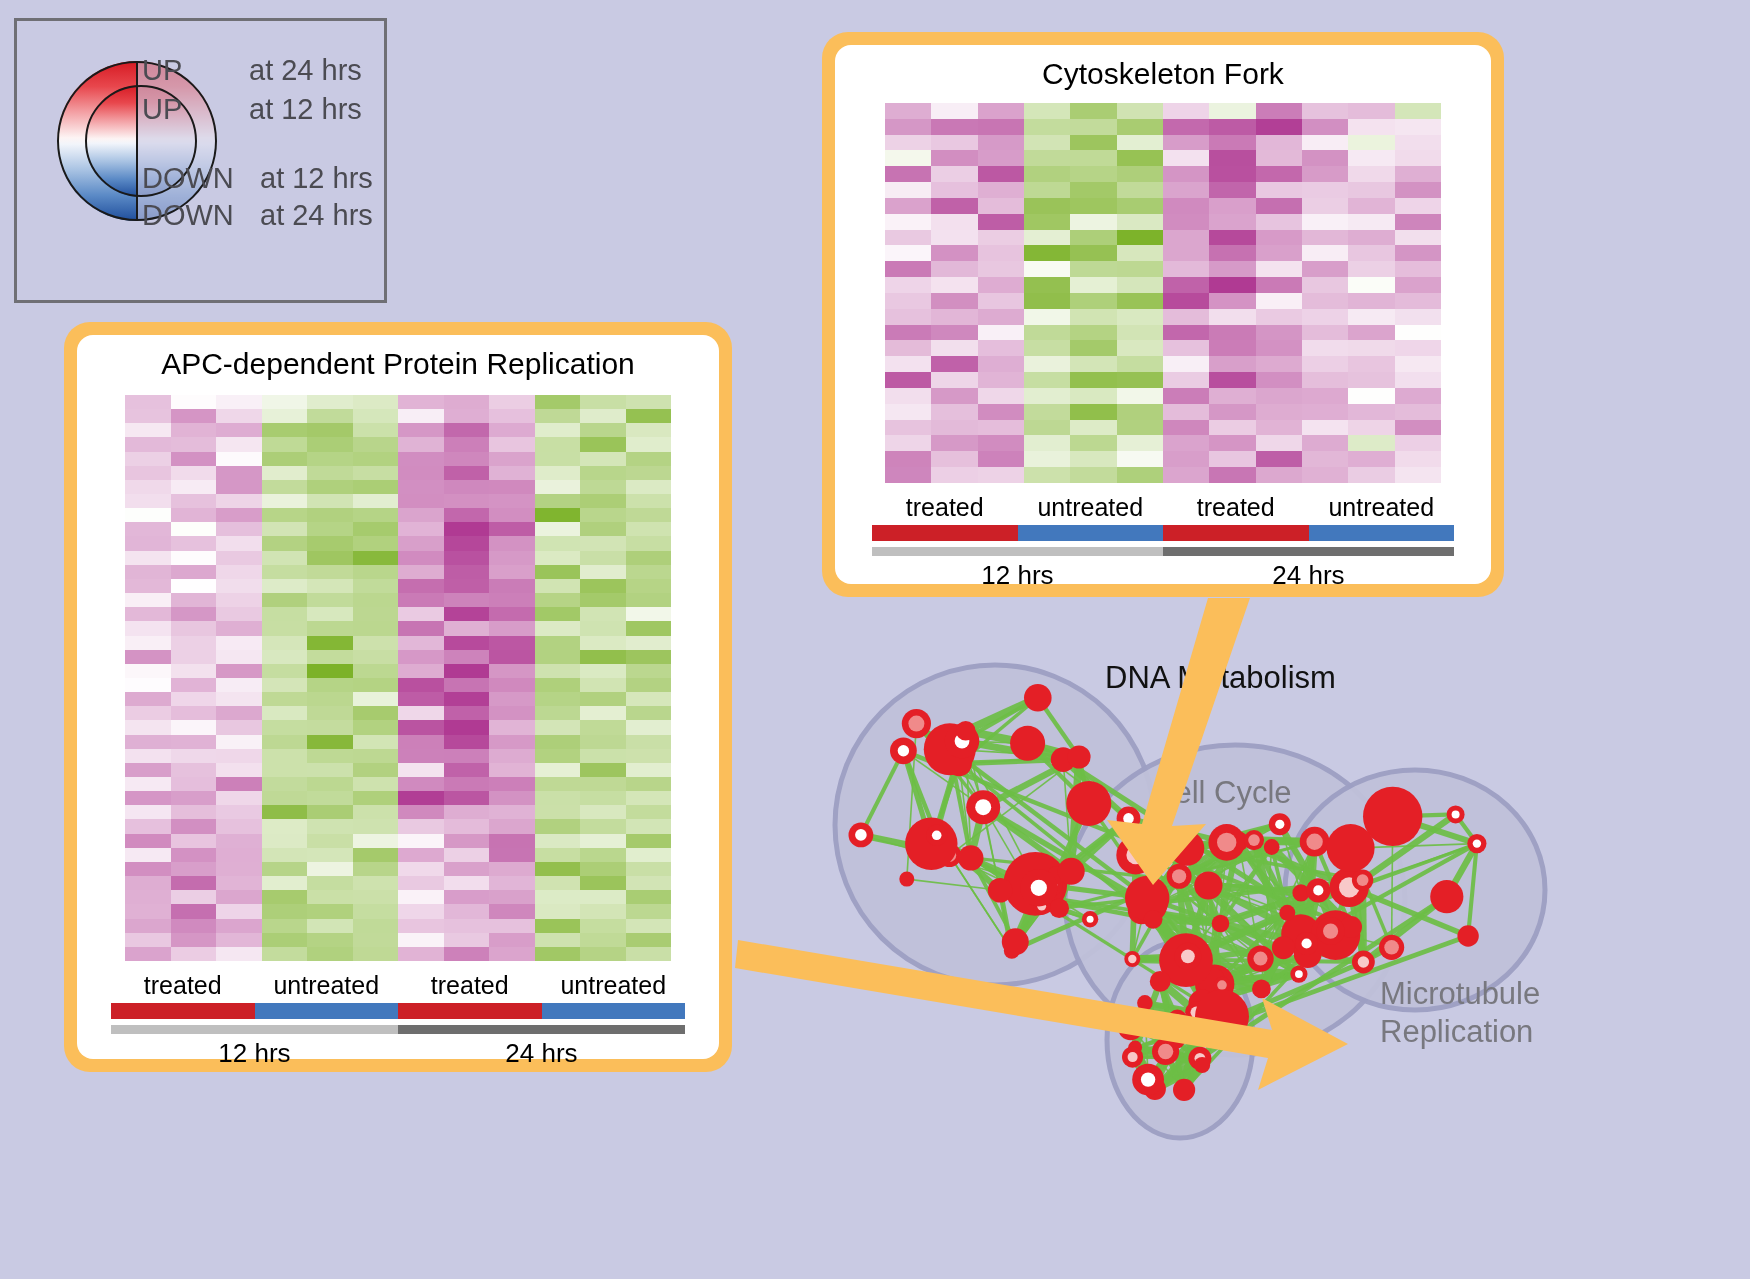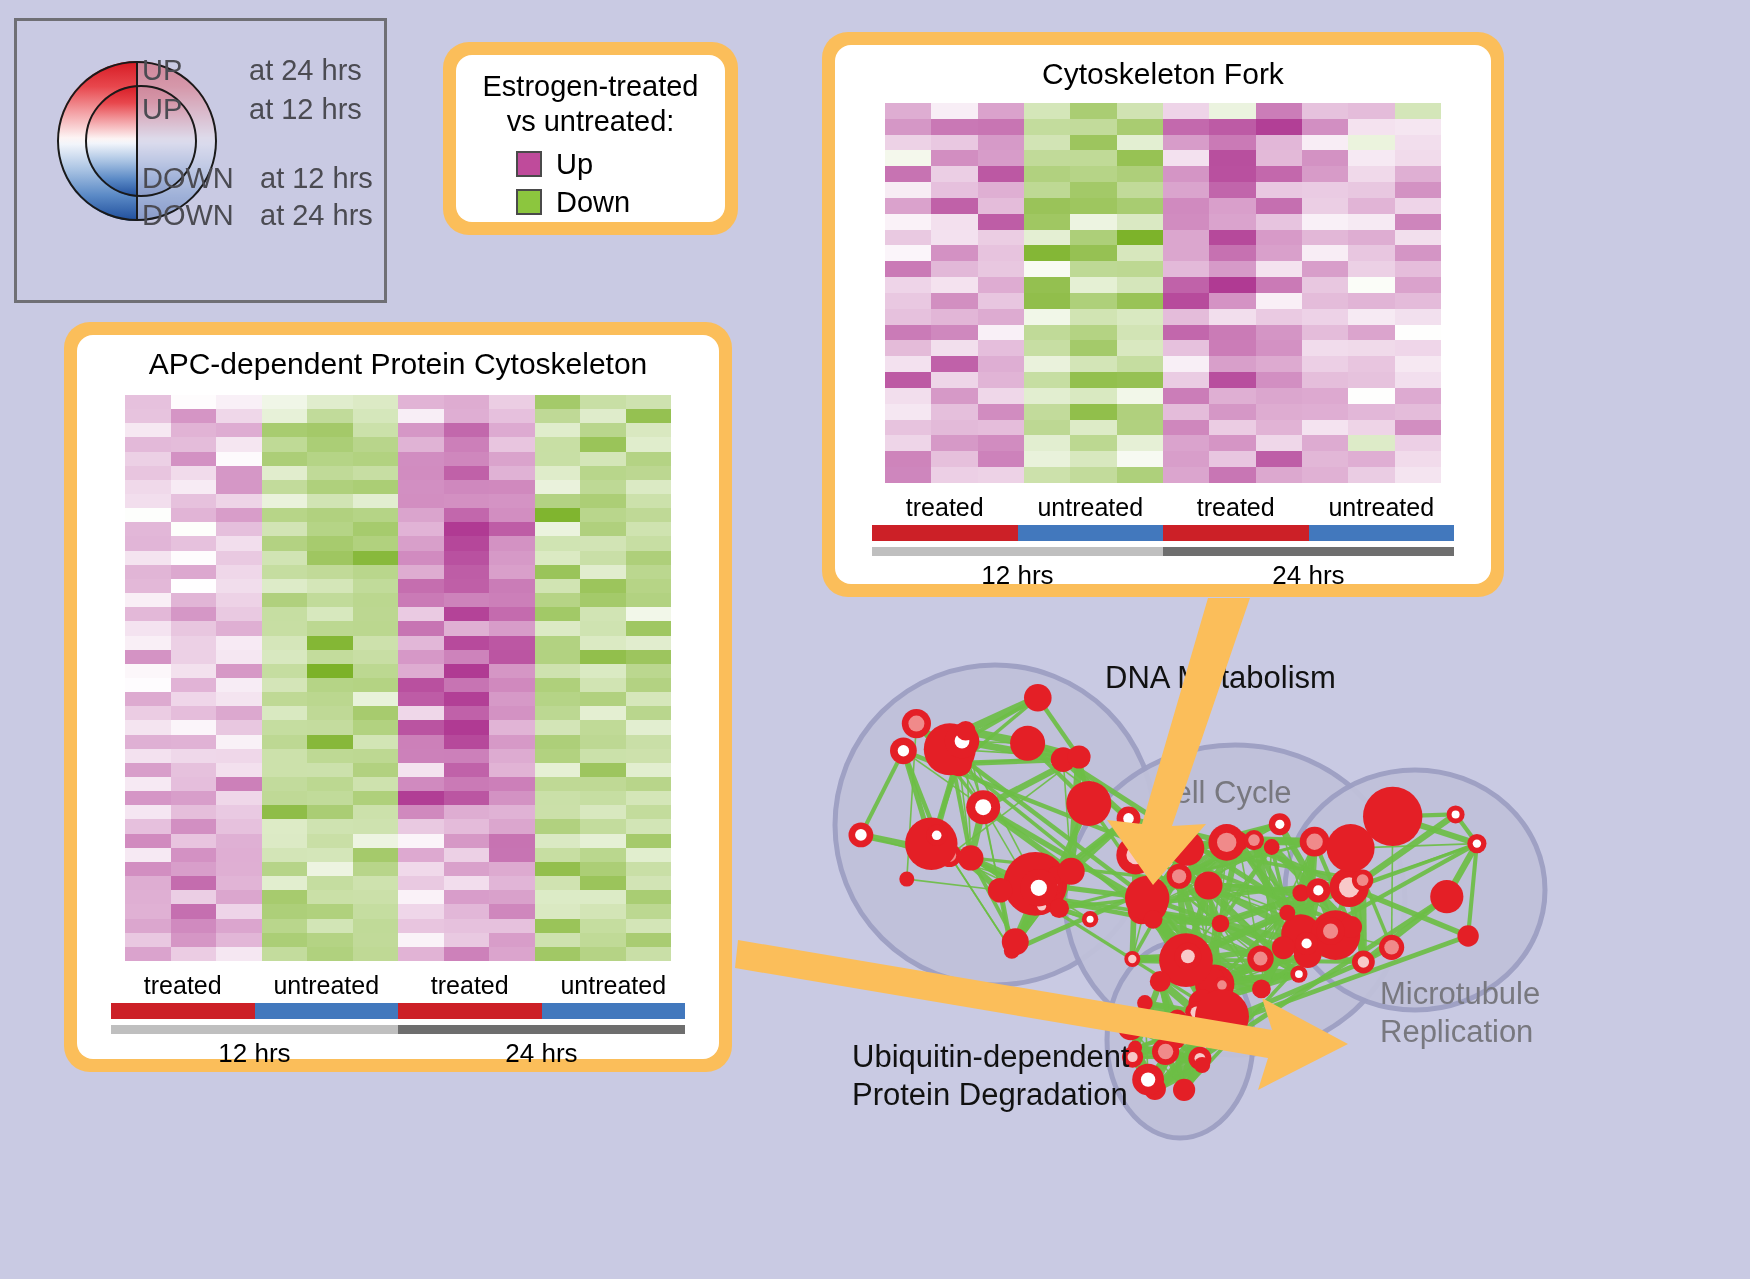--- a/index.html
+++ b/index.html
@@ -204,38 +204,20 @@
     <div class="legend-label" style="left:232px; top:33px;">at 24 hrs</div>
     <div class="legend-label" style="left:125px; top:72px;">UP</div>
     <div class="legend-label" style="left:232px; top:72px;">at 12 hrs</div>
     <div class="legend-label" style="left:125px; top:141px;">DOWN</div>
     <div class="legend-label" style="left:243px; top:141px;">at 12 hrs</div>
     <div class="legend-label" style="left:125px; top:178px;">DOWN</div>
     <div class="legend-label" style="left:243px; top:178px;">at 24 hrs</div>
 
   </div>
 
-  <div class="panel" id="key-panel">
-    <div class="panel-inner">
-      <div class="key-head">
-        <div>Estrogen-treated</div>
-        <div>vs untreated:</div>
-      </div>
-      <div class="key-rows">
-        <div class="key-row">
-          <span class="swatch" style="background:#bf4b9b;"></span>
-          <span class="key-text">Up</span>
-        </div>
-        <div class="key-row">
-          <span class="swatch" style="background:#8cc63e;"></span>
-          <span class="key-text">Down</span>
-        </div>
-      </div>
-    </div>
-  </div>
 
   <div class="panel" id="repfork-panel">
     <div class="panel-inner">
       <div class="panel-title">Cytoskeleton Fork</div>
       <div class="heatmap" id="hm-repfork" style="left: 50px; top: 58px; width: 556px; height: 380px; grid-template-columns: repeat(12, 1fr); grid-template-rows: repeat(24, 1fr);">
           <div class="hm-cell" style="background: rgb(222, 173, 210);"></div>
           <div class="hm-cell" style="background: rgb(248, 238, 246);"></div>
           <div class="hm-cell" style="background: rgb(218, 162, 204);"></div>
           <div class="hm-cell" style="background: rgb(212, 230, 185);"></div>
           <div class="hm-cell" style="background: rgb(170, 205, 115);"></div>
@@ -543,21 +525,21 @@
         <div class="time-labels" id="rf-time-labels">
             <span>12 hrs</span>
             <span>24 hrs</span>
           </div>
       </div>
     </div>
   </div>
 
   <div class="panel" id="apc-panel">
     <div class="panel-inner">
-      <div class="panel-title">APC-dependent Protein Cytoskeleton</div>
+      <div class="panel-title">APC-dependent Protein Replication</div>
       <div class="heatmap" id="hm-apc" style="left: 48px; top: 60px; width: 546px; height: 566px; grid-template-columns: repeat(12, 1fr); grid-template-rows: repeat(40, 1fr);">
           <div class="hm-cell" style="background: rgb(230, 193, 221);"></div>
           <div class="hm-cell" style="background: rgb(254, 252, 253);"></div>
           <div class="hm-cell" style="background: rgb(249, 240, 247);"></div>
           <div class="hm-cell" style="background: rgb(240, 246, 231);"></div>
           <div class="hm-cell" style="background: rgb(224, 237, 205);"></div>
           <div class="hm-cell" style="background: rgb(220, 234, 197);"></div>
           <div class="hm-cell" style="background: rgb(225, 179, 213);"></div>
           <div class="hm-cell" style="background: rgb(222, 172, 209);"></div>
           <div class="hm-cell" style="background: rgb(235, 205, 227);"></div>
@@ -1707,22 +1689,20 @@
           <g>
             <circle cx="404.1" cy="489.8" r="11.1" fill="#e41f26"></circle>
           </g>
         </g>
     </svg>
 
     <div class="net-label dark" style="left:325px; top:60px;">DNA Metabolism</div>
     <div class="net-label grey" style="left:372px; top:175px;">Cell Cycle</div>
     <div class="net-label grey" style="left:600px; top:375px; line-height:38px;">Microtubule
 Replication</div>
-    <div class="net-label dark" style="left:72px; top:438px; line-height:38px;">Ubiquitin-dependent
-Protein Degradation</div>
   </div>
 
   <svg id="arrows" viewBox="0 0 1750 1279">
     <polygon points="1208,598 1250,598 1172,826 1206,824 1153,885 1107,820 1142,824" fill="#fbbe5a"></polygon>
     <polygon points="738,940 1272,1030 1262,998 1348,1044 1258,1090 1268,1058 735,968" fill="#fbbe5a"></polygon>
   </svg>
 
 </div>
 
 </body></html>

